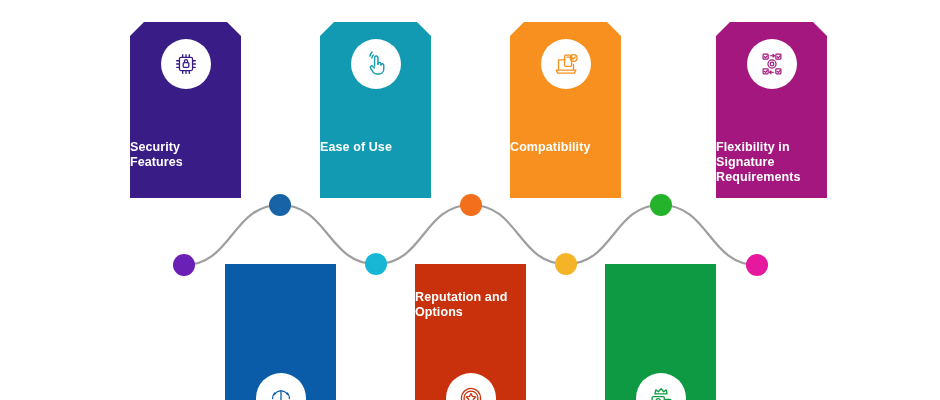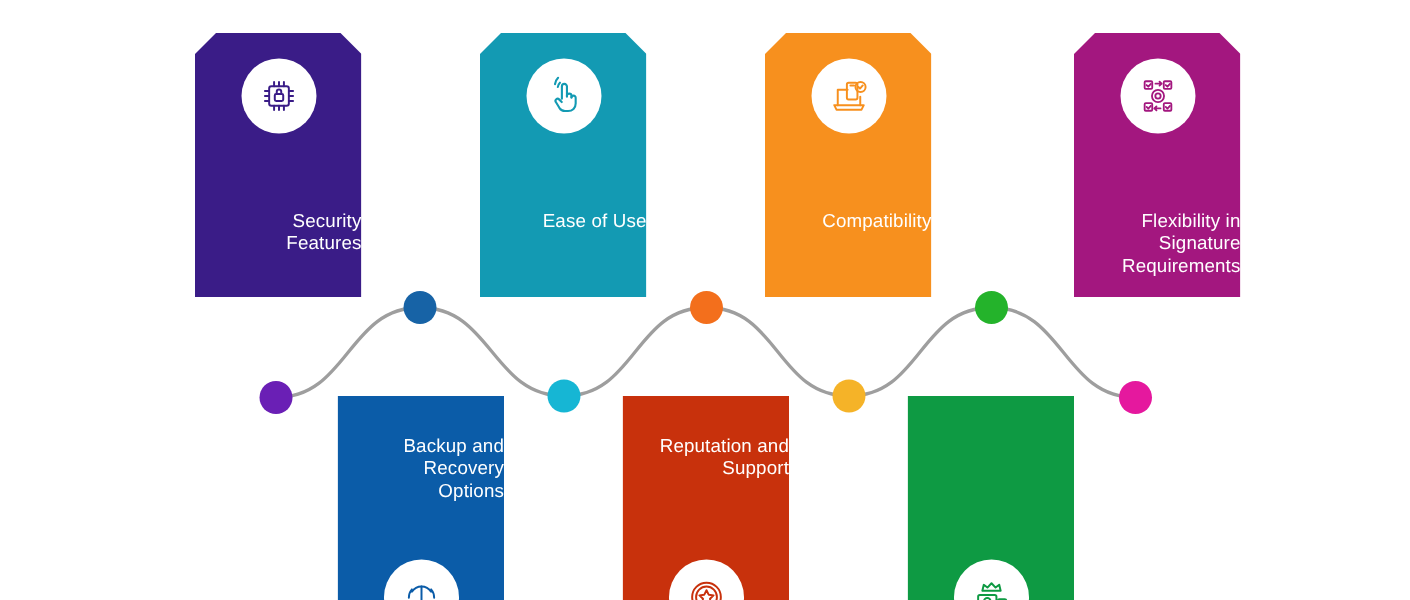--- a/index.html
+++ b/index.html
@@ -11,22 +11,22 @@
   #stage{position:absolute;left:0;top:0;width:940px;height:400px;}
 
   
   .tag{position:absolute;box-sizing:border-box;}
 
   .tag .body{
     position:absolute;left:0;top:0;width:100%;height:100%;
   }
 
   .tag .label{
-    position:absolute;left:0;width:100%;text-align:right;
-    color:#ffffff;font-size:12.5px;line-height:15px;font-weight:400;
+    position:absolute;left:0;width:100%;text-align:left;
+    color:#ffffff;font-size:12.5px;line-height:15px;font-weight:700;
     letter-spacing:.1px;
     white-space:pre-line;
   }
 
   .tag .iconwrap{
     position:absolute;left:50%;transform:translateX(-50%);
     width:50px;height:50px;border-radius:50%;
     background:#ffffff;
     display:flex;align-items:center;justify-content:center;
   }
@@ -129,38 +129,35 @@
         <path d="M17.8 24.8h-4.4M13.4 24.8l1.5-1.4M13.4 24.8l1.5 1.4"></path>
       </svg>
     </div>
     <div class="label">Flexibility in
 Signature
 Requirements</div>
   </div>
 
   <div class="tag bot" style="left: 225px; top: 264px; width: 111px; height: 176px;">
     <div class="body" style="background: rgb(11, 92, 168); clip-path: polygon(0px 0px, 100% 0px, 100% calc(100% - 14px), calc(100% - 14px) 100%, 14px 100%, 0px calc(100% - 14px));"></div>
-    <div class="label">Backup and
-Recovery
-Options</div>
     <div class="iconwrap">
       <svg viewBox="0 0 32 32" fill="none" stroke="currentColor" stroke-width="1.4" stroke-linecap="round" stroke-linejoin="round" style="color: rgb(11, 92, 168);">
         <path d="M16 8.5v15"></path>
         <path d="M16 23.5l-4.2-4.2M16 23.5l4.2-4.2"></path>
         <path d="M9.2 12.2A8.2 8.2 0 0 1 16 8.5a8.2 8.2 0 0 1 6.8 3.7"></path>
         <path d="M7 16.5a9 9 0 0 1 2.2-5.9M25 16.5a9 9 0 0 0-2.2-5.9"></path>
         <path d="M10.5 25.5h11"></path>
       </svg>
     </div>
   </div>
 
   <div class="tag bot" style="left: 415px; top: 264px; width: 111px; height: 176px;">
     <div class="body" style="background: rgb(200, 49, 12); clip-path: polygon(0px 0px, 100% 0px, 100% calc(100% - 14px), calc(100% - 14px) 100%, 14px 100%, 0px calc(100% - 14px));"></div>
     <div class="label">Reputation and
-Support</div>
+Options</div>
     <div class="iconwrap">
       <svg viewBox="0 0 32 32" fill="none" stroke="currentColor" stroke-width="1.4" stroke-linecap="round" stroke-linejoin="round" style="color: rgb(200, 49, 12);">
         <circle cx="16" cy="16" r="10.2"></circle>
         <circle cx="16" cy="16" r="7.4"></circle>
         <path d="M16 11.2l1.55 3.15 3.47.5-2.51 2.45.59 3.45L16 19.12l-3.1 1.63.59-3.45-2.51-2.45 3.47-.5z"></path>
       </svg>
     </div>
   </div>
 
   <div class="tag bot" style="left: 605px; top: 264px; width: 111px; height: 176px;">

